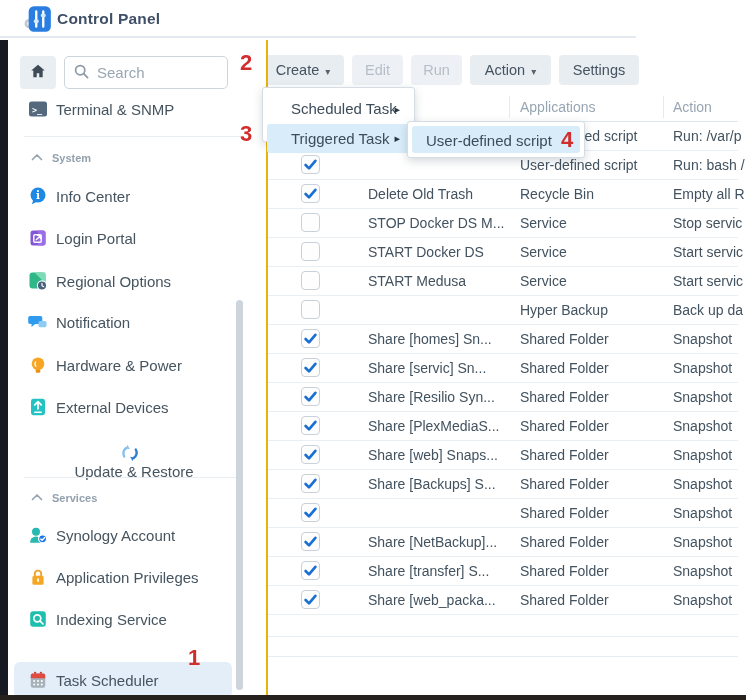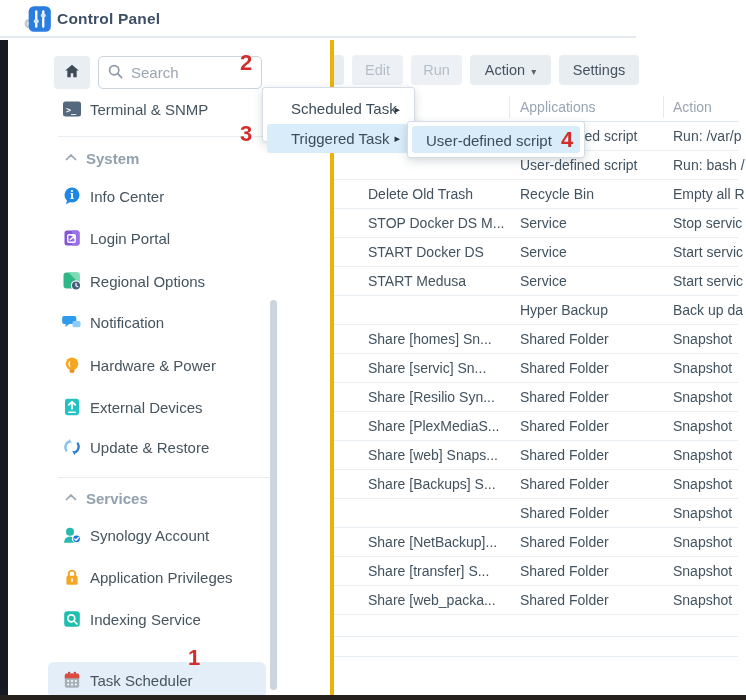--- a/index.html
+++ b/index.html
@@ -14,40 +14,40 @@
   
   .titlebar { left:0; top:0; width:636px; height:38px; background:#fff;
     border-bottom:2px solid #e3e9ef; z-index:5; }
   .titlebar .app-icon { left:24px; top:5px; width:28px; height:28px; }
   .titlebar .title { left:57px; top:0; height:38px; line-height:38px;
     font-size:15.5px; font-weight:bold; color:#3f5066; letter-spacing:.2px; }
   .strip-left { left:0; top:40px; width:8px; height:660px; background:#161921; z-index:30; }
   .strip-bottom { left:0; top:695px; width:746px; height:5px; background:#27211d; z-index:30; }
 
   
-  .sidebar { left:8px; top:40px; width:292px; height:655px; background:#fff;
-    border-right:4px solid #eab308; z-index:10;margin-left:34px; }
+  .sidebar { left:8px; top:40px; width:260px; height:655px; background:#fff;
+    border-right:2px solid #eab308; z-index:10; }
   .home-btn { left:12px; top:16px; width:36px; height:33px; background:#e9eef2;
     border-radius:4px; display:flex; align-items:center; justify-content:center; cursor:pointer; }
   .search-box { left:56px; top:16px; width:164px; height:33px; }
   .search-box input { width:100%; height:100%; border:1px solid #ccd4dc; border-radius:5px;
     padding:0 8px 0 32px; font-size:15px; color:#42525f; outline:none;
     font-family:"Liberation Sans","DejaVu Sans",sans-serif; }
   .search-box input::placeholder { color:#9aa6b2; }
   .search-box .sicon { position:absolute; left:9px; top:7px; }
 
   .nav-item { left:6px; width:218px; height:36px; display:flex; align-items:center;
     padding-left:14px; cursor:pointer; border-radius:6px; }
   .nav-item.selected { background:#e3eef9; }
   .nav-item .icon { width:20px; height:20px; flex:0 0 20px; }
   .nav-item .lbl { margin-left:8px; font-size:15px; color:#46545f; white-space:nowrap; }
   .nav-section { left:6px; width:218px; height:24px; display:flex; align-items:center;
     padding-left:16px; cursor:pointer; }
   .nav-section .chev { width:14px; height:14px; }
-  .nav-section .lbl { margin-left:8px; font-size:15px; font-weight:bold; color:#93a1ae; }
+  .nav-section .lbl { margin-left:8px; font-size:11px; font-weight:bold; color:#93a1ae; }
   .nav-divider { left:16px; width:216px; height:1px; background:#e8edf1; }
   .scroll-thumb { left:228px; top:260px; width:7px; height:390px; background:#cdd4dc;
     border-radius:4px; z-index:12; cursor:pointer; }
 
   
   .main { left:250px; top:40px; width:496px; height:655px; background:#fff; overflow:hidden; }
   .tbtn { top:15px; height:30px; border:none; border-radius:4px; background:#e8edf2;
     color:#45525f; font-size:14.5px; font-family:inherit; cursor:pointer; }
   .tbtn.disabled { background:#edf1f5; color:#b5bec8; cursor:default; }
   .tbtn .caret { font-size:10px; margin-left:6px; color:#57636f; }
@@ -189,21 +189,21 @@
         <span class="lbl">Hardware &amp; Power</span>
       </div>
       <div class="abs nav-item" style="top: 349px;">
         <span class="icon"><svg width="20" height="20" viewBox="0 0 20 20">
             <rect x="3" y="1.8" width="14" height="16.4" rx="2.4" fill="#23c3c3"></rect>
             <path d="M10,4.8 v7 M6.8,7.8 L10,4.6 L13.2,7.8" stroke="#fff" stroke-width="1.8" fill="none" stroke-linecap="round" stroke-linejoin="round"></path>
             <rect x="6" y="14.4" width="8" height="1.7" rx="0.8" fill="#fff"></rect>
           </svg></span>
         <span class="lbl">External Devices</span>
       </div>
-      <div class="abs nav-item" style="top: 389px;">
+      <div class="abs nav-item" style="top: 403px; flex-direction: column;">
         <span class="icon"><svg width="20" height="20" viewBox="0 0 20 20">
             <path d="M4.2,13.5 a6.3,6.3 0 0 1 2.2,-8.6" fill="none" stroke="#84c1ee" stroke-width="2.4" stroke-linecap="round"></path>
             <path d="M7.5,1.8 L6.2,5.4 L9.8,6.2 Z" fill="#84c1ee"></path>
             <path d="M15.8,6.5 a6.3,6.3 0 0 1 -2.2,8.6" fill="none" stroke="#2e7fd0" stroke-width="2.4" stroke-linecap="round"></path>
             <path d="M12.5,18.2 L13.8,14.6 L10.2,13.8 Z" fill="#2e7fd0"></path>
           </svg></span>
         <span class="lbl">Update &amp; Restore</span>
       </div>
       <div class="abs nav-divider" style="top: 437px;"></div>
       <div class="abs nav-section" style="top: 446px;">

